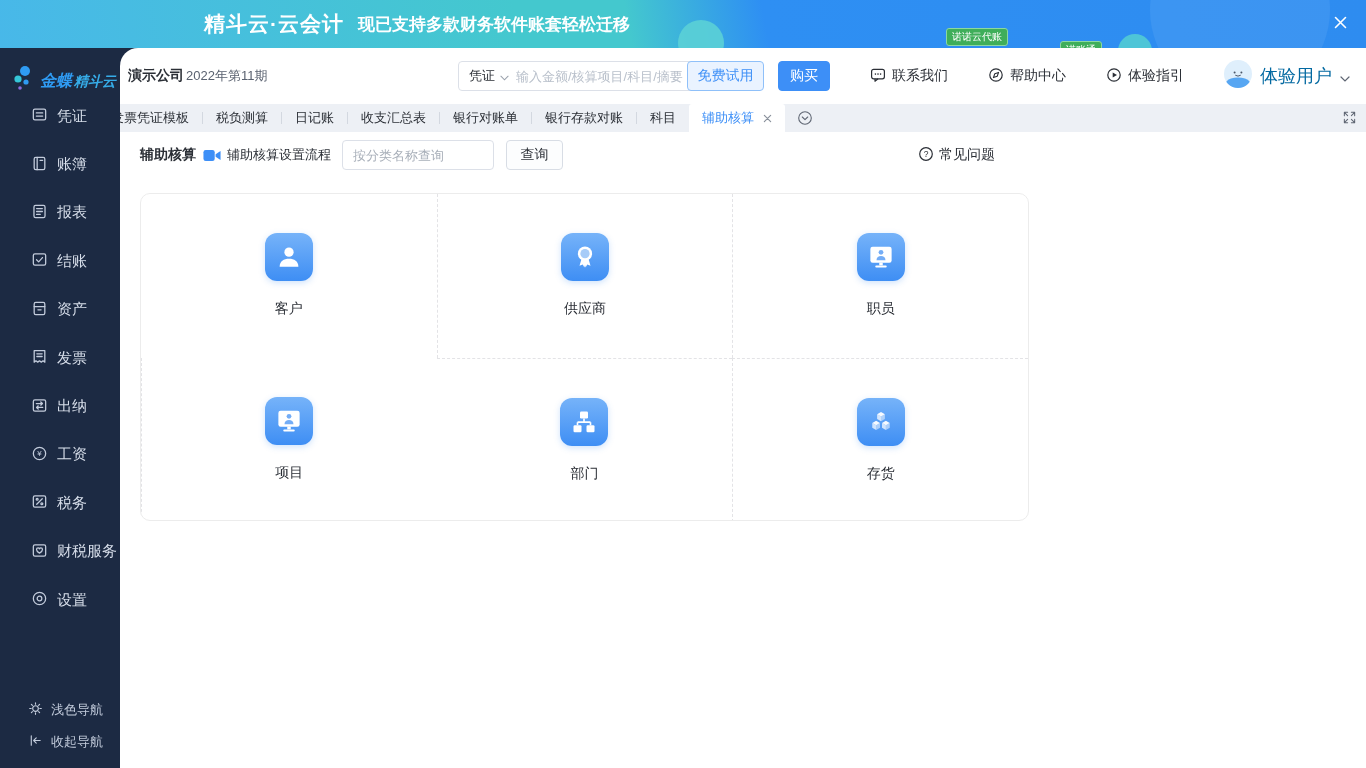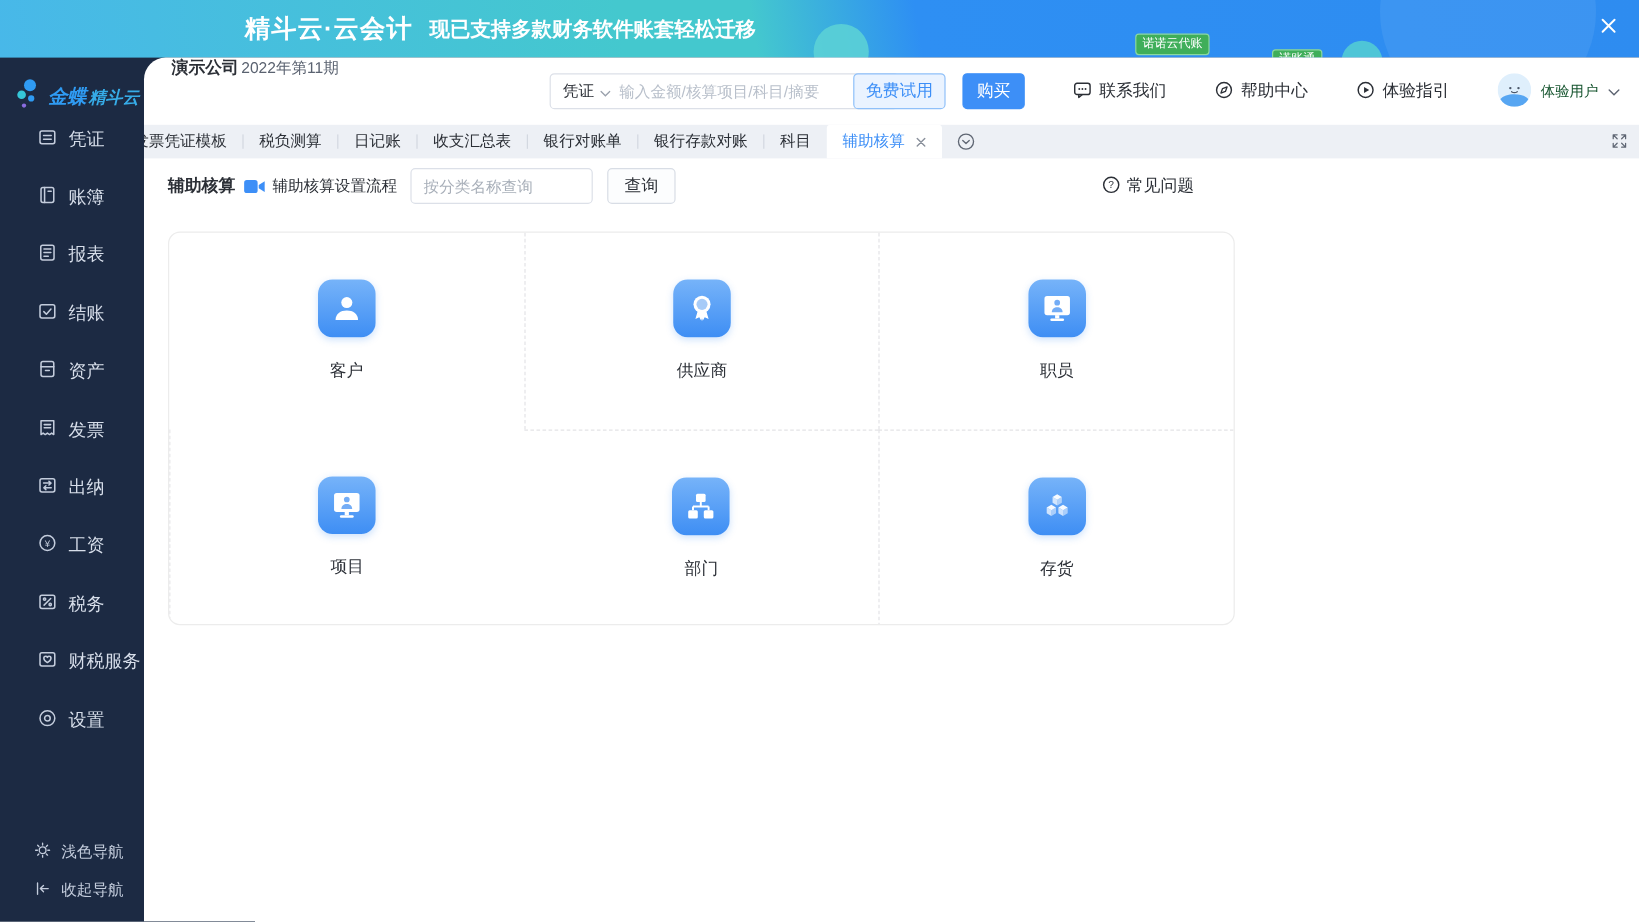--- a/index.html
+++ b/index.html
@@ -41,35 +41,35 @@
   .side-foot { position:absolute; left:0; bottom:10px; width:100%; }
   .foot-item { height:32px; display:flex; align-items:center; padding-left:28px; gap:8px;
     font-size:13px; color:#C2CBDB; cursor:pointer; }
   .foot-item svg { width:15px; height:15px; }
 
   
   .main { flex:1; background:#fff; border-top-left-radius:18px; position:relative; overflow:hidden; min-width:0; }
 
   
   .topbar { height:56px; position:relative; }
-  .company { position:absolute; left:23px; top:0; height:56px; display:flex; align-items:flex-start; }
+  .company { position:absolute; left:8px; top:0; height:56px; display:flex; align-items:center; }
   .company-name { font-size:14px; font-weight:bold; color:#2B2F36; }
   .company-period { font-size:13px; color:#5A6270; margin-left:2px; }
   .searchbox { position:absolute; left:338px; top:13px; width:291px; height:30px;
     border:1px solid #DCE0E8; border-radius:4px; display:flex; align-items:center; padding:0 10px; gap:7px; background:#fff; }
   .search-cat { font-size:13px; color:#2B2F36; cursor:pointer; display:flex; align-items:center; gap:5px; }
   .search-input { flex:1; border:none; outline:none; font-size:13px; color:#333; min-width:0; background:transparent; }
   .search-input::placeholder { color:#B9C0CB; }
   .top-actions { position:absolute; right:16px; top:0; height:56px; display:flex; align-items:center; gap:40px; }
   .btn-group { display:flex; gap:14px; }
   .btn { height:30px; border-radius:4px; font-size:14px; display:flex; align-items:center; justify-content:center; cursor:pointer; }
   .btn-trial { width:77px; border:1px solid #8FC0F9; background:#EAF3FF; color:#3D8FF7; }
   .btn-buy { width:52px; background:#3D8FF7; color:#fff; border:1px solid #3D8FF7; }
   .action { display:flex; align-items:center; gap:6px; font-size:14px; color:#2B2F36; cursor:pointer; }
-  .user { display:flex; align-items:center; gap:8px; font-size:12px; color:#14532d; cursor:pointer; }
+  .user { display:flex; align-items:center; gap:8px; font-size:18px; color:#0369a1; cursor:pointer; }
 
   
   .tabbar { height:28px; background:#EDF0F5; display:flex; align-items:center; position:relative; overflow:hidden; padding-right:40px; }
   .tab { display:flex; align-items:center; height:28px; padding:0 13px; font-size:13px; color:#2B2F36;
     white-space:nowrap; cursor:pointer; flex:none; }
   .tab:first-child { margin-left:-9px; padding-left:0; }
   .tab-divider { width:1px; height:12px; background:#D3D8E0; flex:none; }
   .tab.active { background:#fff; color:#3D8FF7; border-radius:3px 3px 0 0; }
   .tab-close { margin-left:9px; display:flex; cursor:pointer; }
   .tab-more { margin-left:12px; display:flex; cursor:pointer; }

